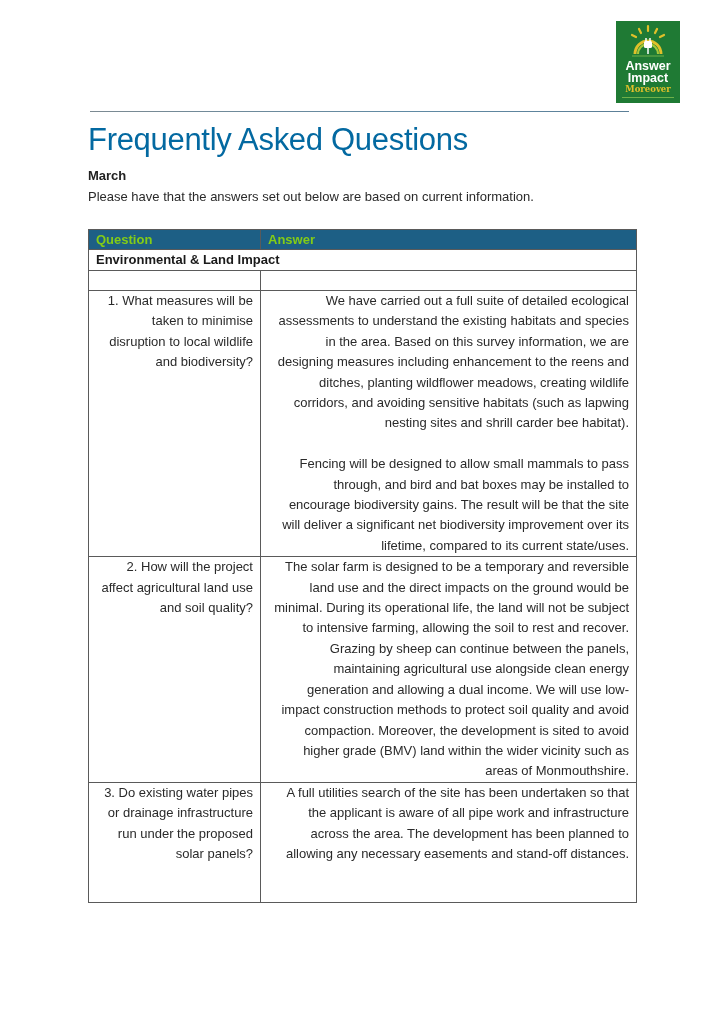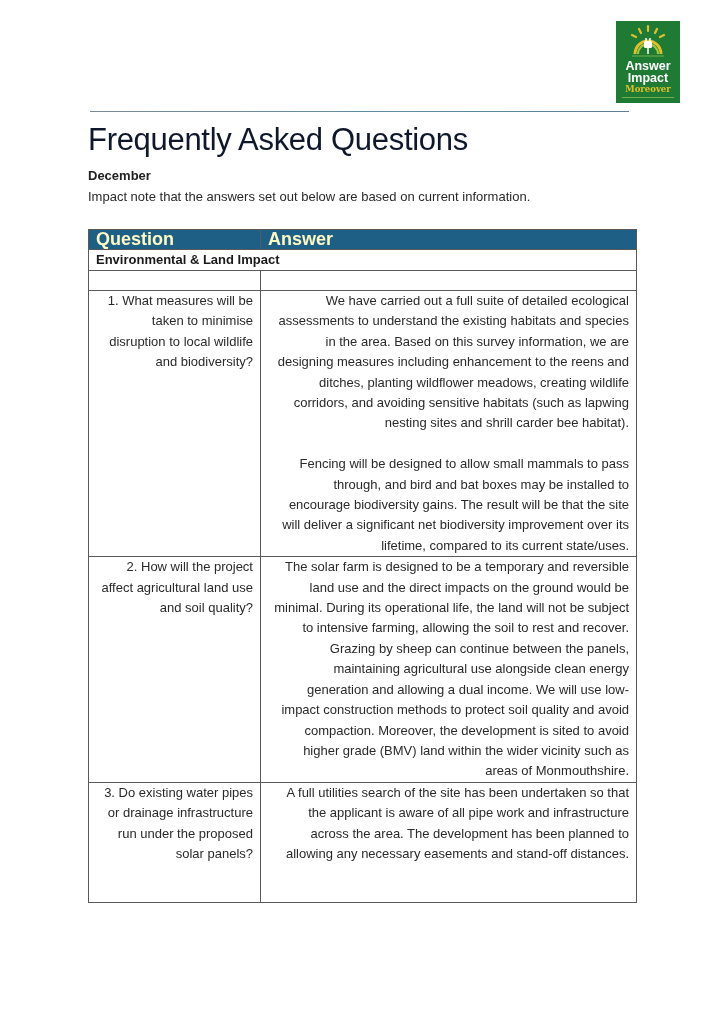--- a/index.html
+++ b/index.html
@@ -10,30 +10,30 @@
       background: #1f7a34; display: flex; flex-direction: column; align-items: center; }
     .logo svg { margin-top: 3px; }
     .logo .l1, .logo .l2 { color: #ffffff; font-weight: bold; font-size: 12.5px; line-height: 12px; }
     .logo .l3 { color: #e0c02a; font-family: "DejaVu Serif", serif; font-weight: bold; font-size: 8.5px; line-height: 11px; }
     .logo .rule { width: 52px; height: 1px; background: #6fb04a; margin-top: 2px; }
 
     .top-rule { position: absolute; left: 90px; top: 111px; width: 539px; height: 1px;
       background: linear-gradient(90deg, #7c8a92, #5f8aa4 60%, #5c7f97); }
 
     .page-title { position: absolute; left: 88px; top: 122px; font-size: 31px; font-weight: normal;
-      color: #0f172a; letter-spacing: -0.3px; margin: 0; }
+      color: #0369a1; letter-spacing: -0.3px; margin: 0; }
     .month { position: absolute; left: 88px; top: 168px; font-size: 13px; font-weight: bold; color: #222; }
     .note { position: absolute; left: 88px; top: 189px; font-size: 13px; color: #2a2a2a; }
 
     table.faq { position: absolute; left: 88px; top: 229px; width: 549px; border-collapse: collapse;
       table-layout: fixed; font-size: 13px; }
     table.faq td, table.faq th { border: 1px solid #5a5a5a; padding: 0 7px; vertical-align: top; }
     table.faq col.q { width: 172px; }
-    table.faq thead th { background: #1d5f85; color: #fef9c3; font-weight: bold; text-align: left;
-      height: 19px; line-height: 19px; font-size: 18px; }
+    table.faq thead th { background: #1d5f85; color: #84cc16; font-weight: bold; text-align: left;
+      height: 19px; line-height: 19px; font-size: 13px; }
     .section-row td { font-weight: bold; height: 20px; line-height: 20px; margin-top: 32px; }
     .blank-row td { height: 19px; }
     .qa td { line-height: 20.4px; color: #2a2a2a; padding-top: 1px; padding-bottom: 0; text-align: right; }
     .qa td.answer { padding-left: 8px; }
     .qa td p { margin: 0; }
     .qa td p + p { margin-top: 20.4px; }
     .qa.last td { height: 119px; }
   </style>
 </head>
 <body>
@@ -57,22 +57,22 @@
   </svg>
   <span class="l1">Answer</span>
   <span class="l2">Impact</span>
   <span class="l3">Moreover</span>
   <div class="rule"></div>
 </div>
 
 <div class="top-rule"></div>
 
 <h1 class="page-title">Frequently Asked Questions</h1>
-<div class="month">December</div>
-<div class="note">Impact note that the answers set out below are based on current information.</div>
+<div class="month">March</div>
+<div class="note">Please have that the answers set out below are based on current information.</div>
 
 <table class="faq">
   <colgroup>
       <col class="q">
       <col>
     </colgroup>
   <thead>
     <tr>
       <th>Question</th>
       <th>Answer</th>

